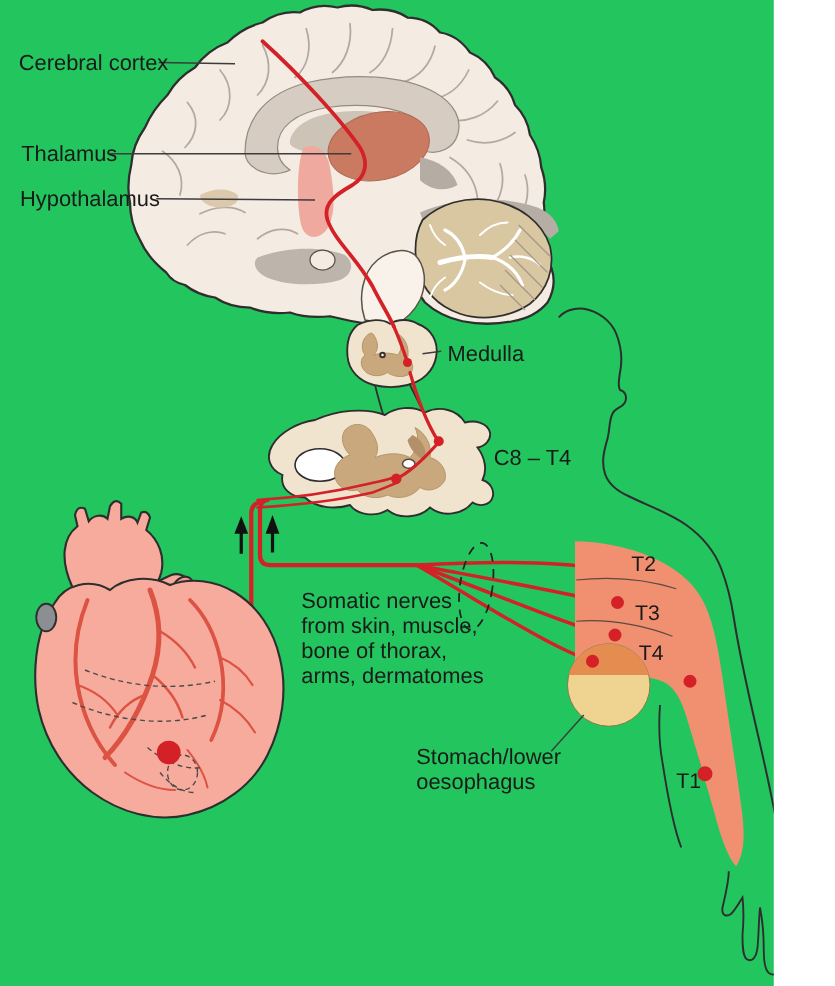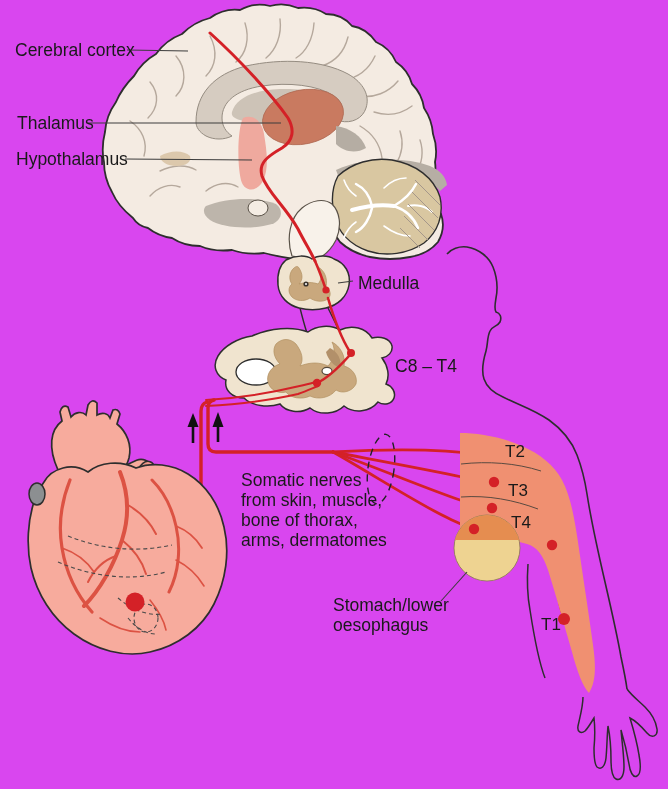--- a/index.html
+++ b/index.html
@@ -1,16 +1,16 @@
 <!DOCTYPE html>
 <html><head>
 <meta charset="utf-8">
 <style>
   html,body{margin:0;padding:0;background:#ffffff;}
-  .stage{width:668px;height:789px;position:relative;background:#d946ef;overflow:hidden;}
+  .stage{width:619px;height:789px;position:relative;background:#22c55e;overflow:hidden;}
   svg{display:block;}
   text{font-family:"Liberation Sans","DejaVu Sans",sans-serif;fill:#1a1a1a;}
   .lbl{font-size:17.5px;}
   .seg{font-size:17px;}
   .ptr{stroke:#3c3c3c;stroke-width:1.1;fill:none;}
   .outline{stroke:#2e2e2e;fill:none;}
   .gyri{stroke:#b5a89c;stroke-width:1.4;fill:none;stroke-linecap:round;}
   .red{stroke:#d42127;fill:none;stroke-linecap:round;}
   .whitebr{stroke:#ffffff;fill:none;stroke-linecap:round;}
 </style>

